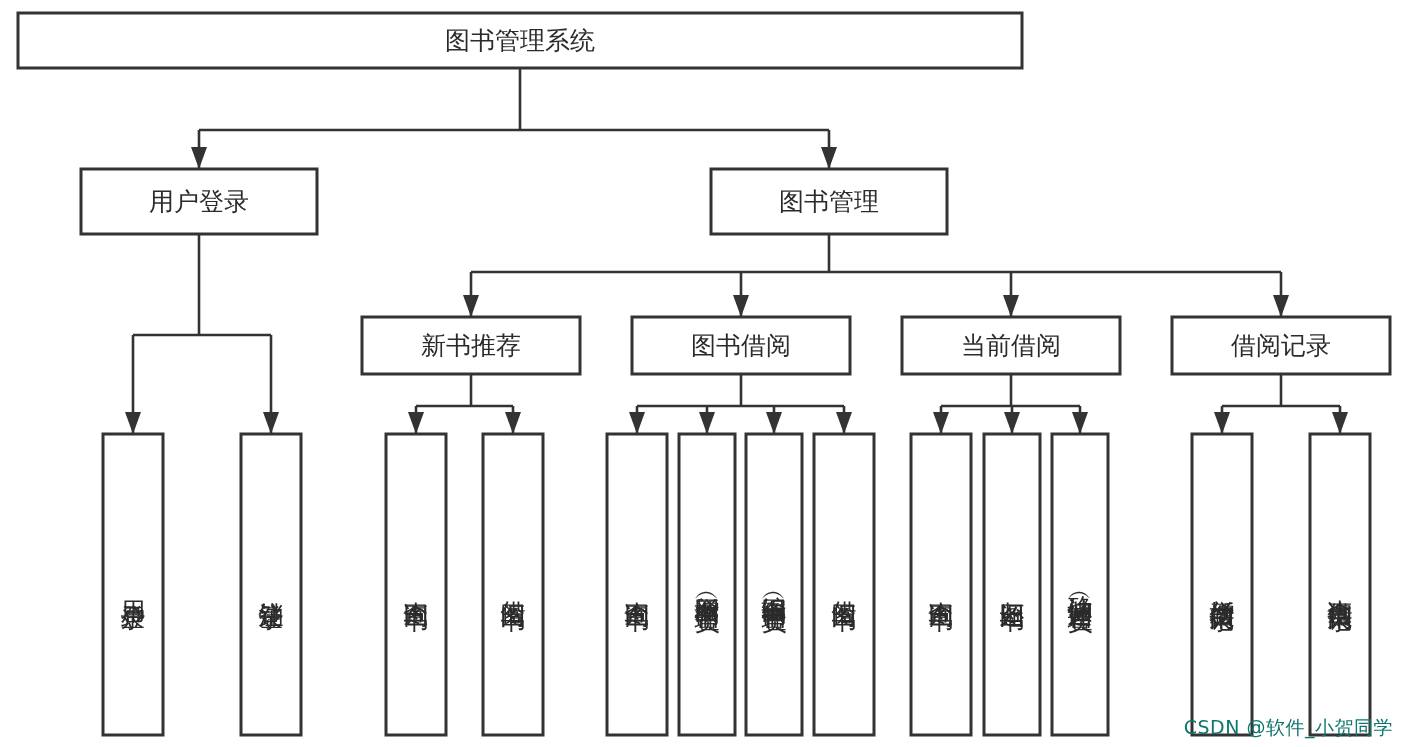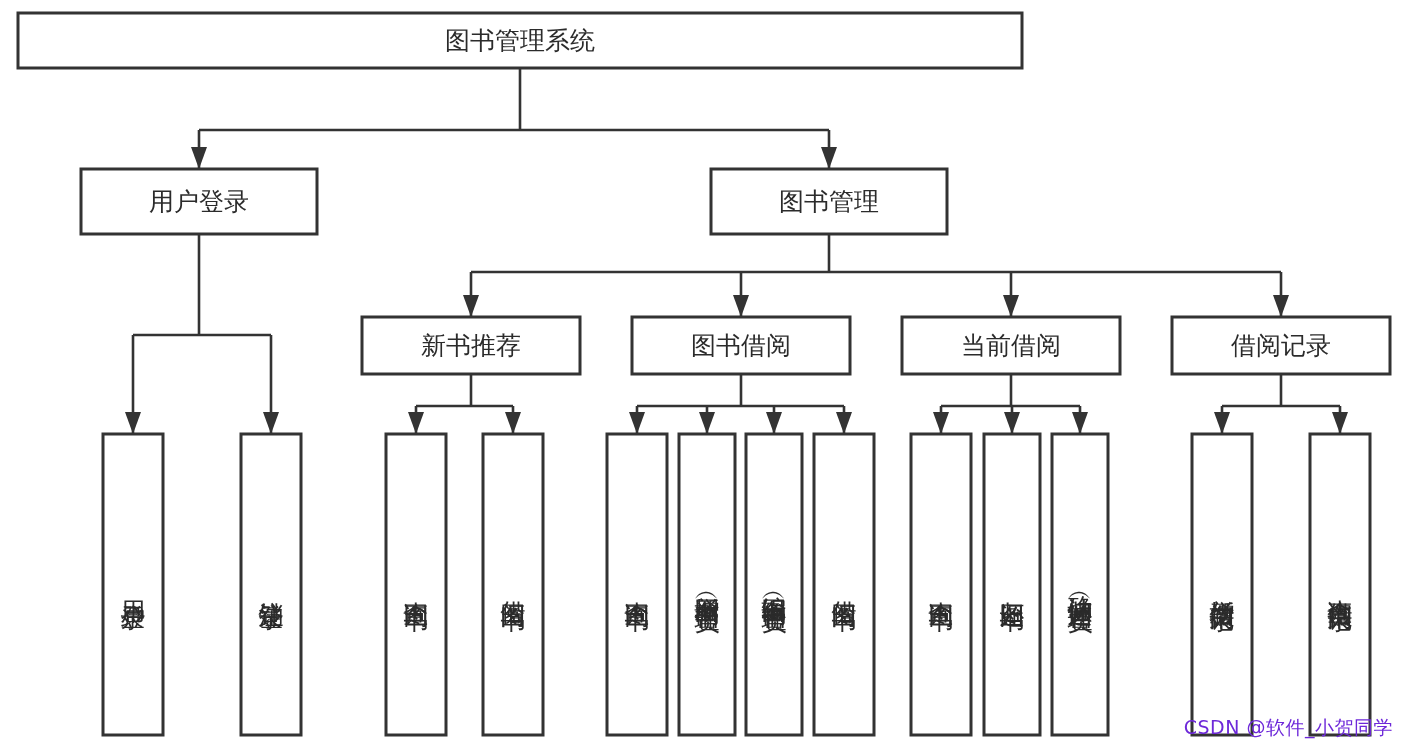--- a/index.html
+++ b/index.html
@@ -64,21 +64,21 @@
     letter-spacing: 2px;
     color: #2b2b2b;
     white-space: nowrap;
   }
   .watermark {
     position: absolute;
     right: 12px;
     bottom: 6px;
     font-family: "DejaVu Sans", "Liberation Sans", sans-serif;
     font-size: 19px;
-    color: #6d28d9;
+    color: #0f766e;
     letter-spacing: 0.5px;
     user-select: none;
     margin-left: 11px;
   }
 </style>
 </head>
 <body>
 
 <div id="diagram-root">
   <svg class="diagram-svg" viewBox="0 0 1405 747">

